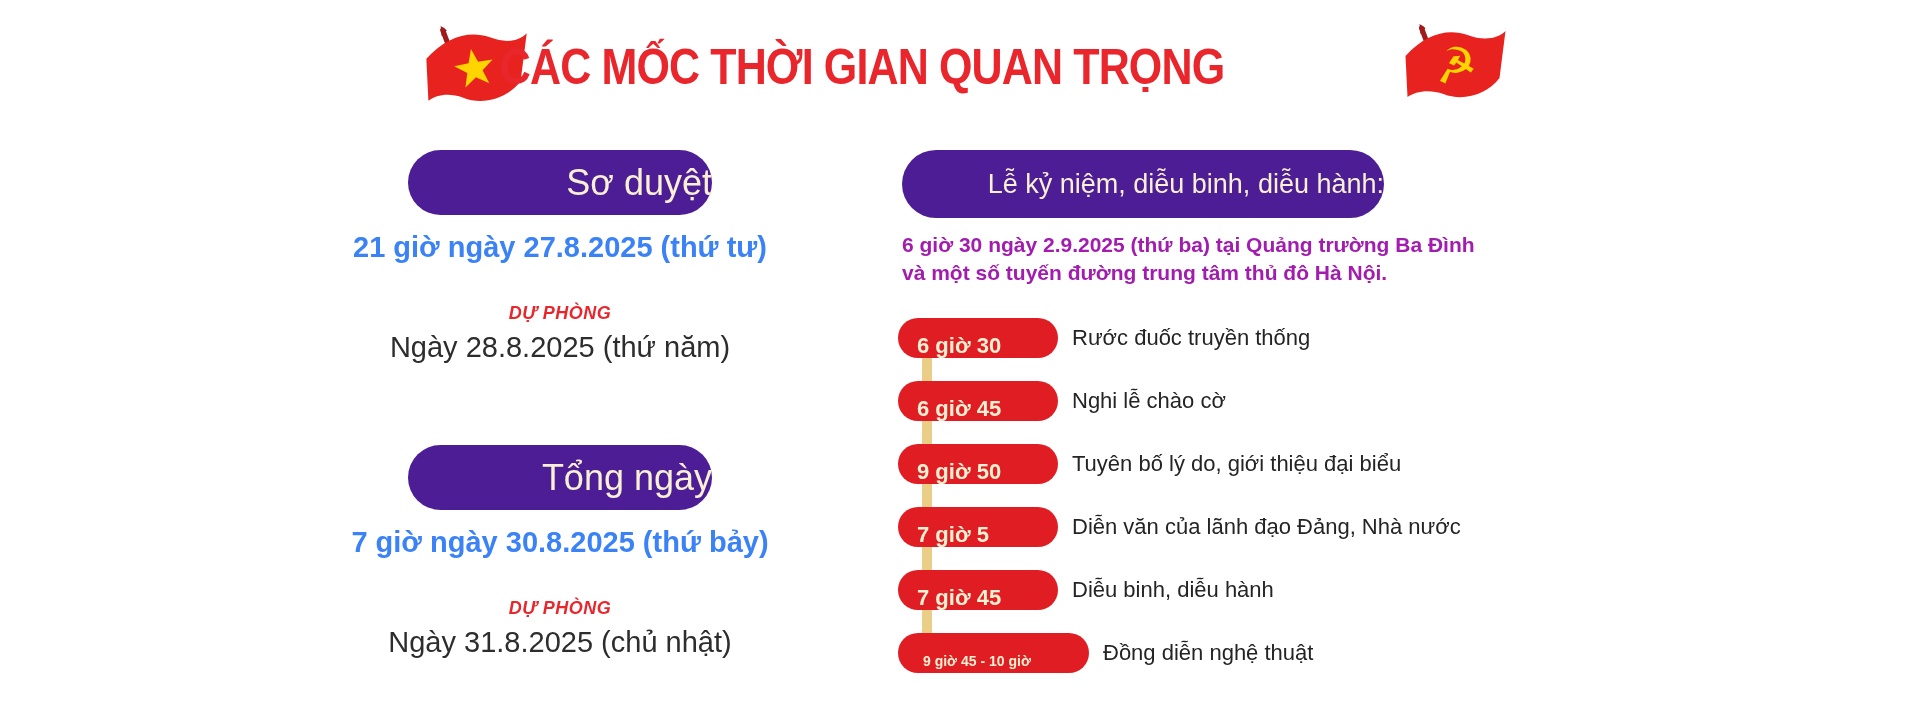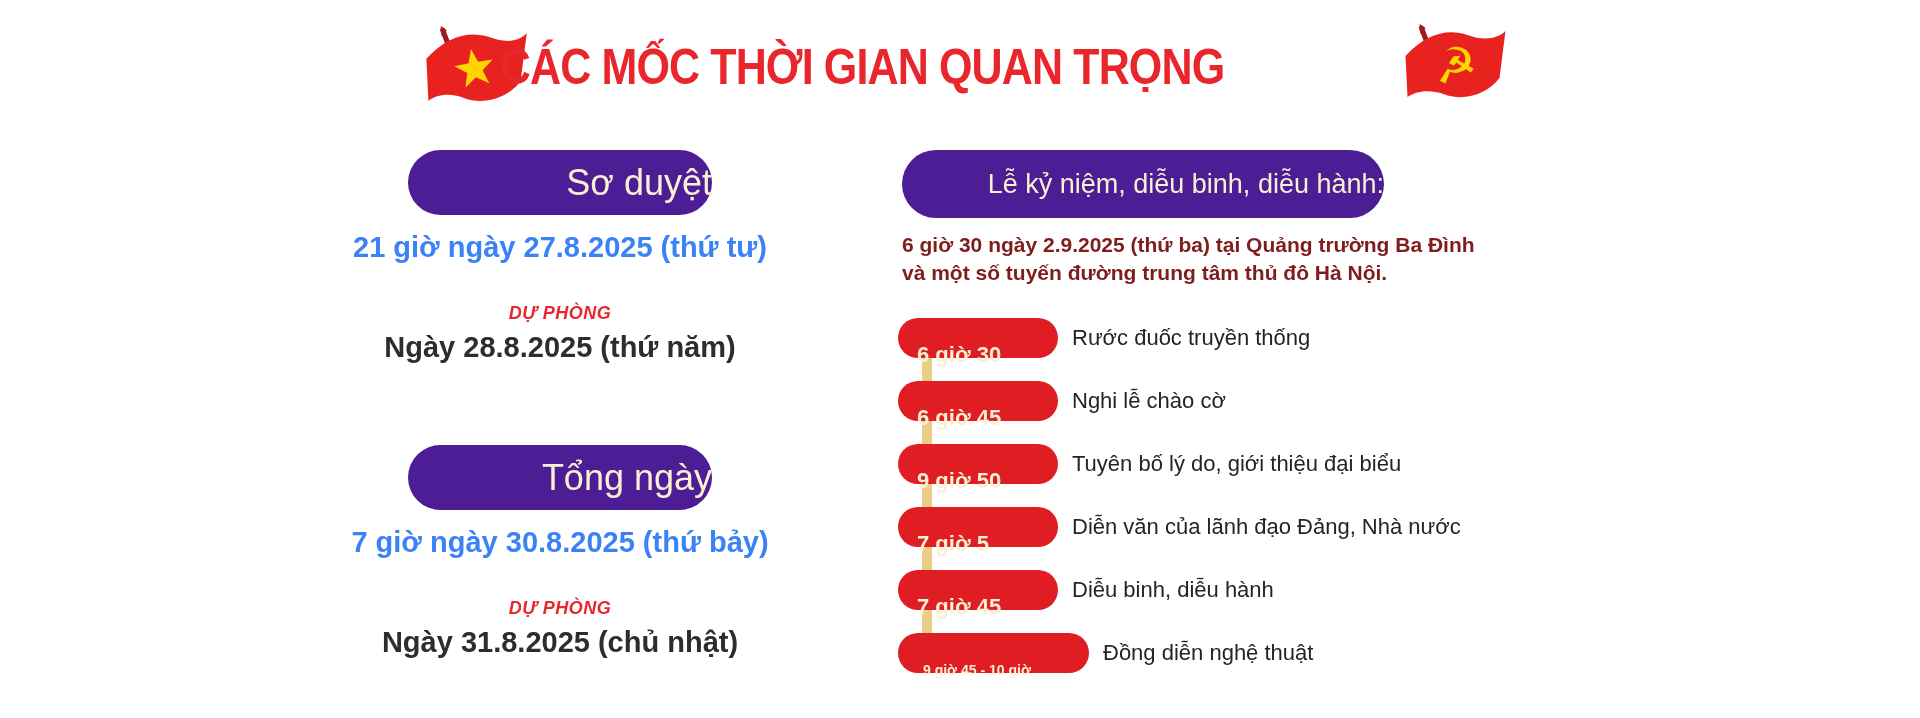--- a/index.html
+++ b/index.html
@@ -49,53 +49,53 @@
   }
   .reserve-label {
     margin-top: 34px;
     font-size: 18px; line-height: 26px;
     font-weight: 800; font-style: italic;
     letter-spacing: 0.5px;
     color: #e8262c; white-space: nowrap;
   }
   .reserve-date {
     margin-top: 3px;
-    font-size: 29px; line-height: 37px; font-weight: 700;
+    font-size: 29px; line-height: 37px; font-weight: 400;
     color: #2d2d2d; white-space: nowrap;
   }
 
   
   .right-pill {
     position: absolute; left: 902px; top: 150px;
     width: 482px; height: 68px; line-height: 68px;
     font-size: 27px;
   }
   .intro {
     position: absolute; left: 902px; top: 231px;
     width: 660px;
     font-size: 21px; line-height: 28px; font-weight: 700;
-    color: #7f1d1d;
+    color: #a21caf;
   }
 
   .timeline { position: absolute; left: 898px; top: 318px; }
   .connector {
     position: absolute; left: 24px; top: 20px;
     width: 10px; height: 314px;
     background: #eacd86;
     z-index: 0;
   }
   .t-row {
     position: relative; z-index: 1;
     display: flex; align-items: center; gap: 14px;
     margin-bottom: 23px; height: 40px;
   }
   .time-pill {
     box-sizing: border-box;
     min-width: 160px; height: 40px; line-height: 40px;
-    padding: 17px 16px 0 19px;
+    padding: 8px 16px 0 19px;
     border-radius: 20px;
     background: #e01d23;
     color: #f8f0d3;
     font-weight: 800; font-size: 22px;
     white-space: nowrap;
   }
   .time-pill.long { min-width: 191px; font-size: 14px; padding-left: 25px; }
   .t-event {
     font-size: 22px; line-height: 40px; font-weight: 400;
     color: #242424; white-space: nowrap;

